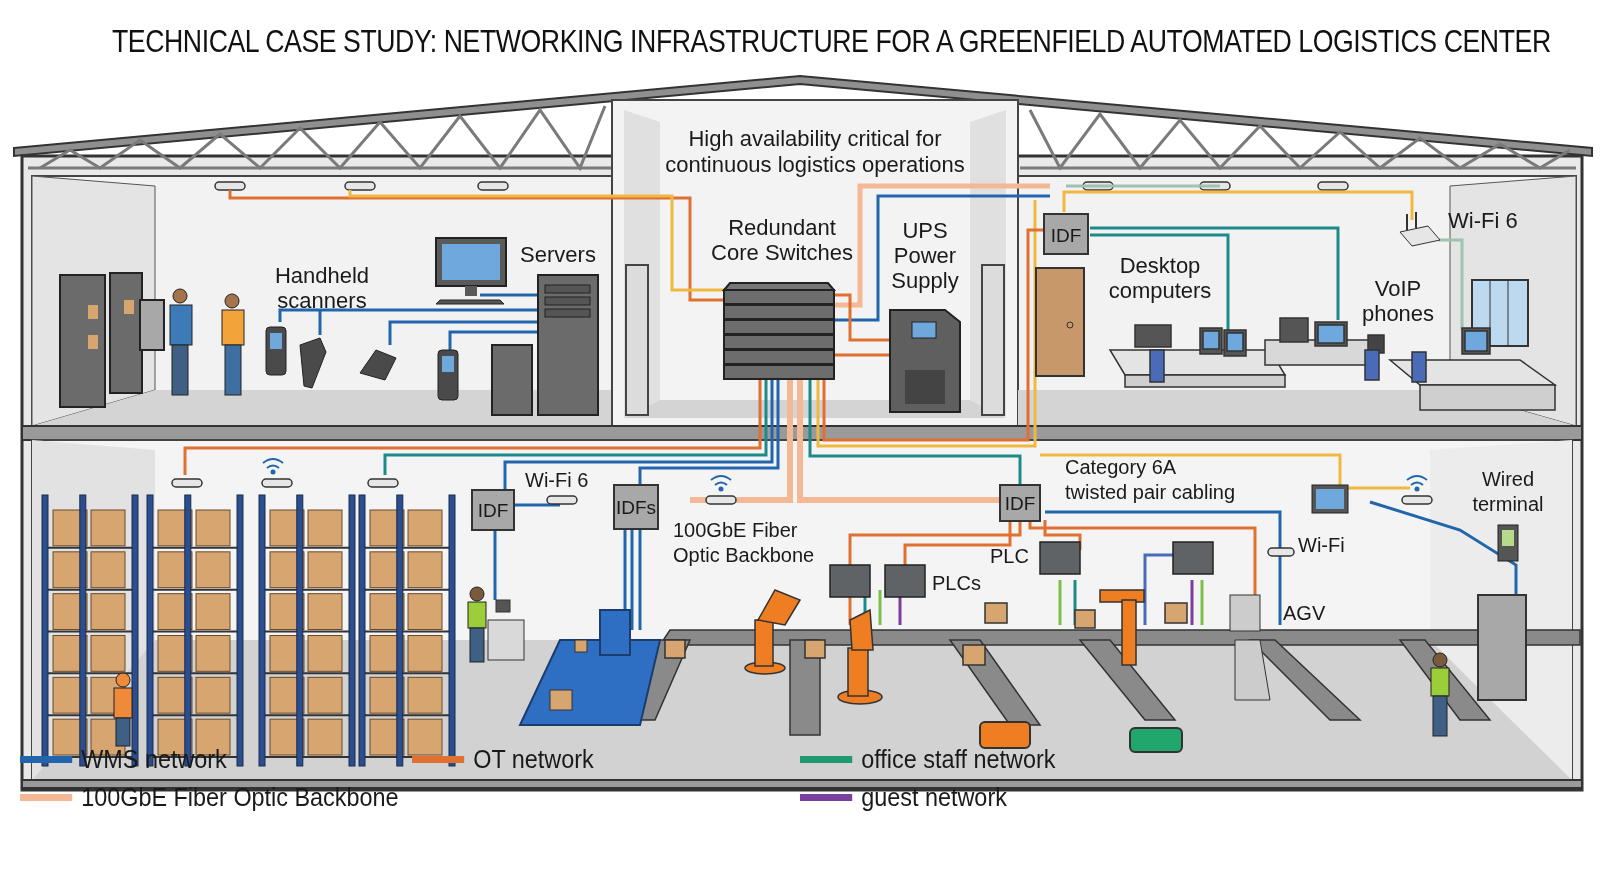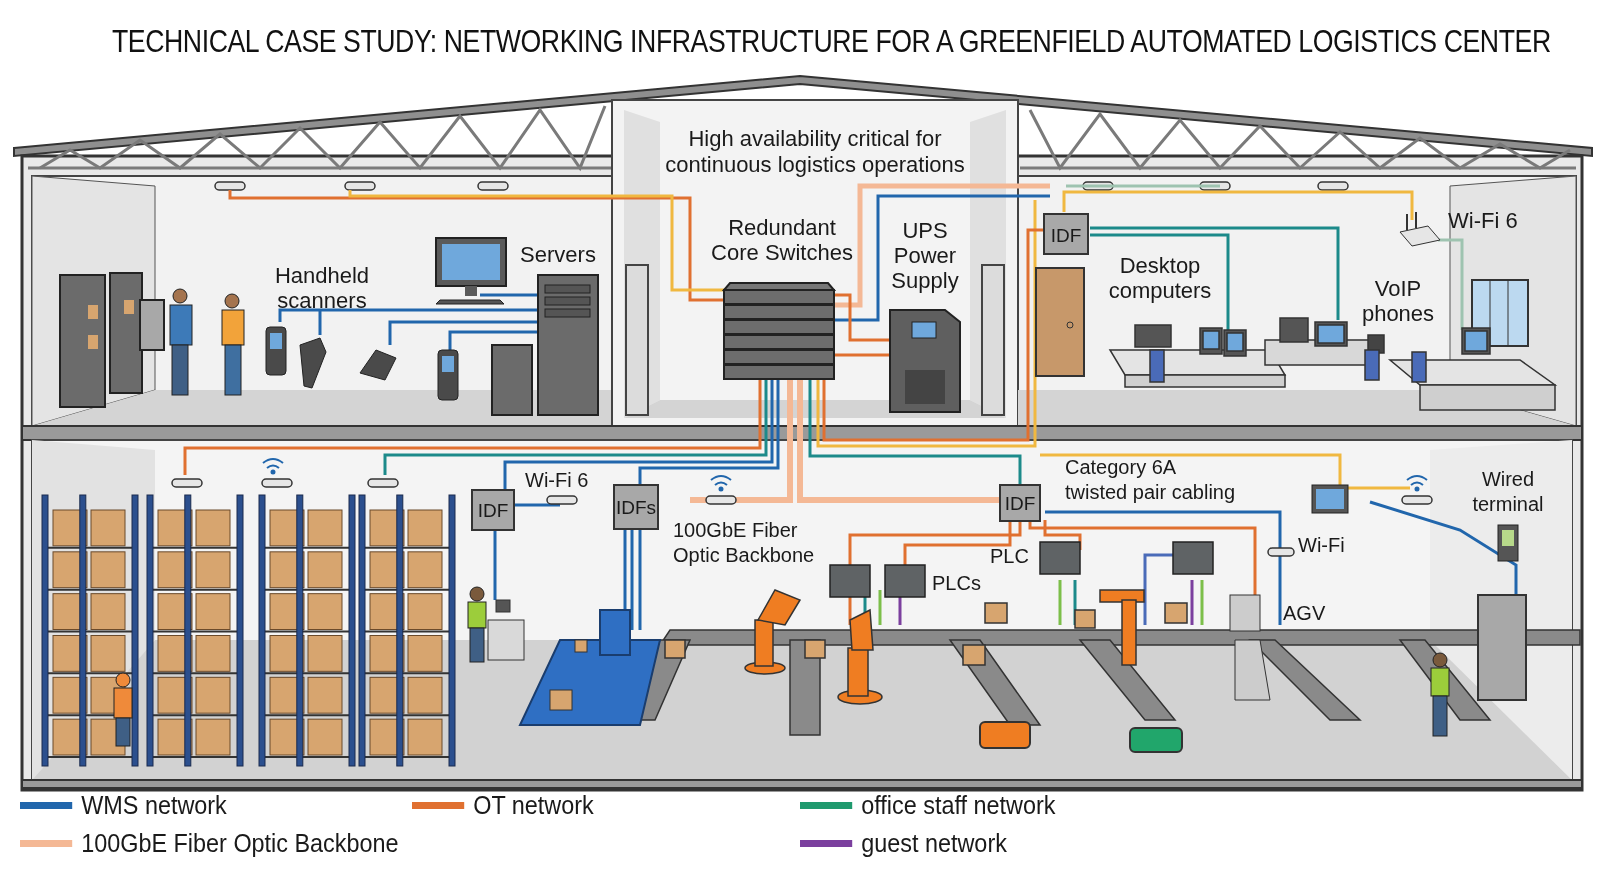--- a/index.html
+++ b/index.html
@@ -2,21 +2,21 @@
 <html><head>
 <meta charset="utf-8">
 <style>
   html, body { margin: 0; padding: 0; background: #ffffff; }
   body { width: 1600px; height: 893px; overflow: hidden; position: relative; font-family: "Liberation Sans", sans-serif; }
   .title { position: absolute; left: 0; top: 24px; width: 1600px; text-align: center; font-family: "Liberation Sans", sans-serif; font-size: 31px; letter-spacing: -0.5px; color: #111; transform: scaleX(0.86); transform-origin: center; white-space: nowrap; }
   svg#scene { position: absolute; left: 0; top: 0; }
   .lbl { font-family: "Liberation Sans", sans-serif; fill: #1a1a1a; font-size: 22px; }
   .lbl-sm { font-family: "Liberation Sans", sans-serif; fill: #1a1a1a; font-size: 20px; }
   .lbl-box { font-family: "Liberation Sans", sans-serif; fill: #1a1a1a; font-size: 19px; }
-  .legend { position: absolute; left: 0; top: 790px; width: 1296px; height: 100px; }
+  .legend { position: absolute; left: 0; top: 744px; width: 1296px; height: 100px; }
   .legend-item { position: absolute; display: flex; align-items: center; gap: 10px; font-family: "Liberation Sans", sans-serif; font-size: 26px; color: #1a1a1a; transform: scaleX(0.9); transform-origin: left center; white-space: nowrap; }
   .swatch { width: 58px; height: 7px; display: inline-block; }
 </style>
 </head>
 <body>
 
 <div class="title">TECHNICAL CASE STUDY: NETWORKING INFRASTRUCTURE FOR A GREENFIELD AUTOMATED LOGISTICS CENTER</div>
 
 <svg id="scene" width="1600" height="893" viewBox="0 0 1600 893">
 

